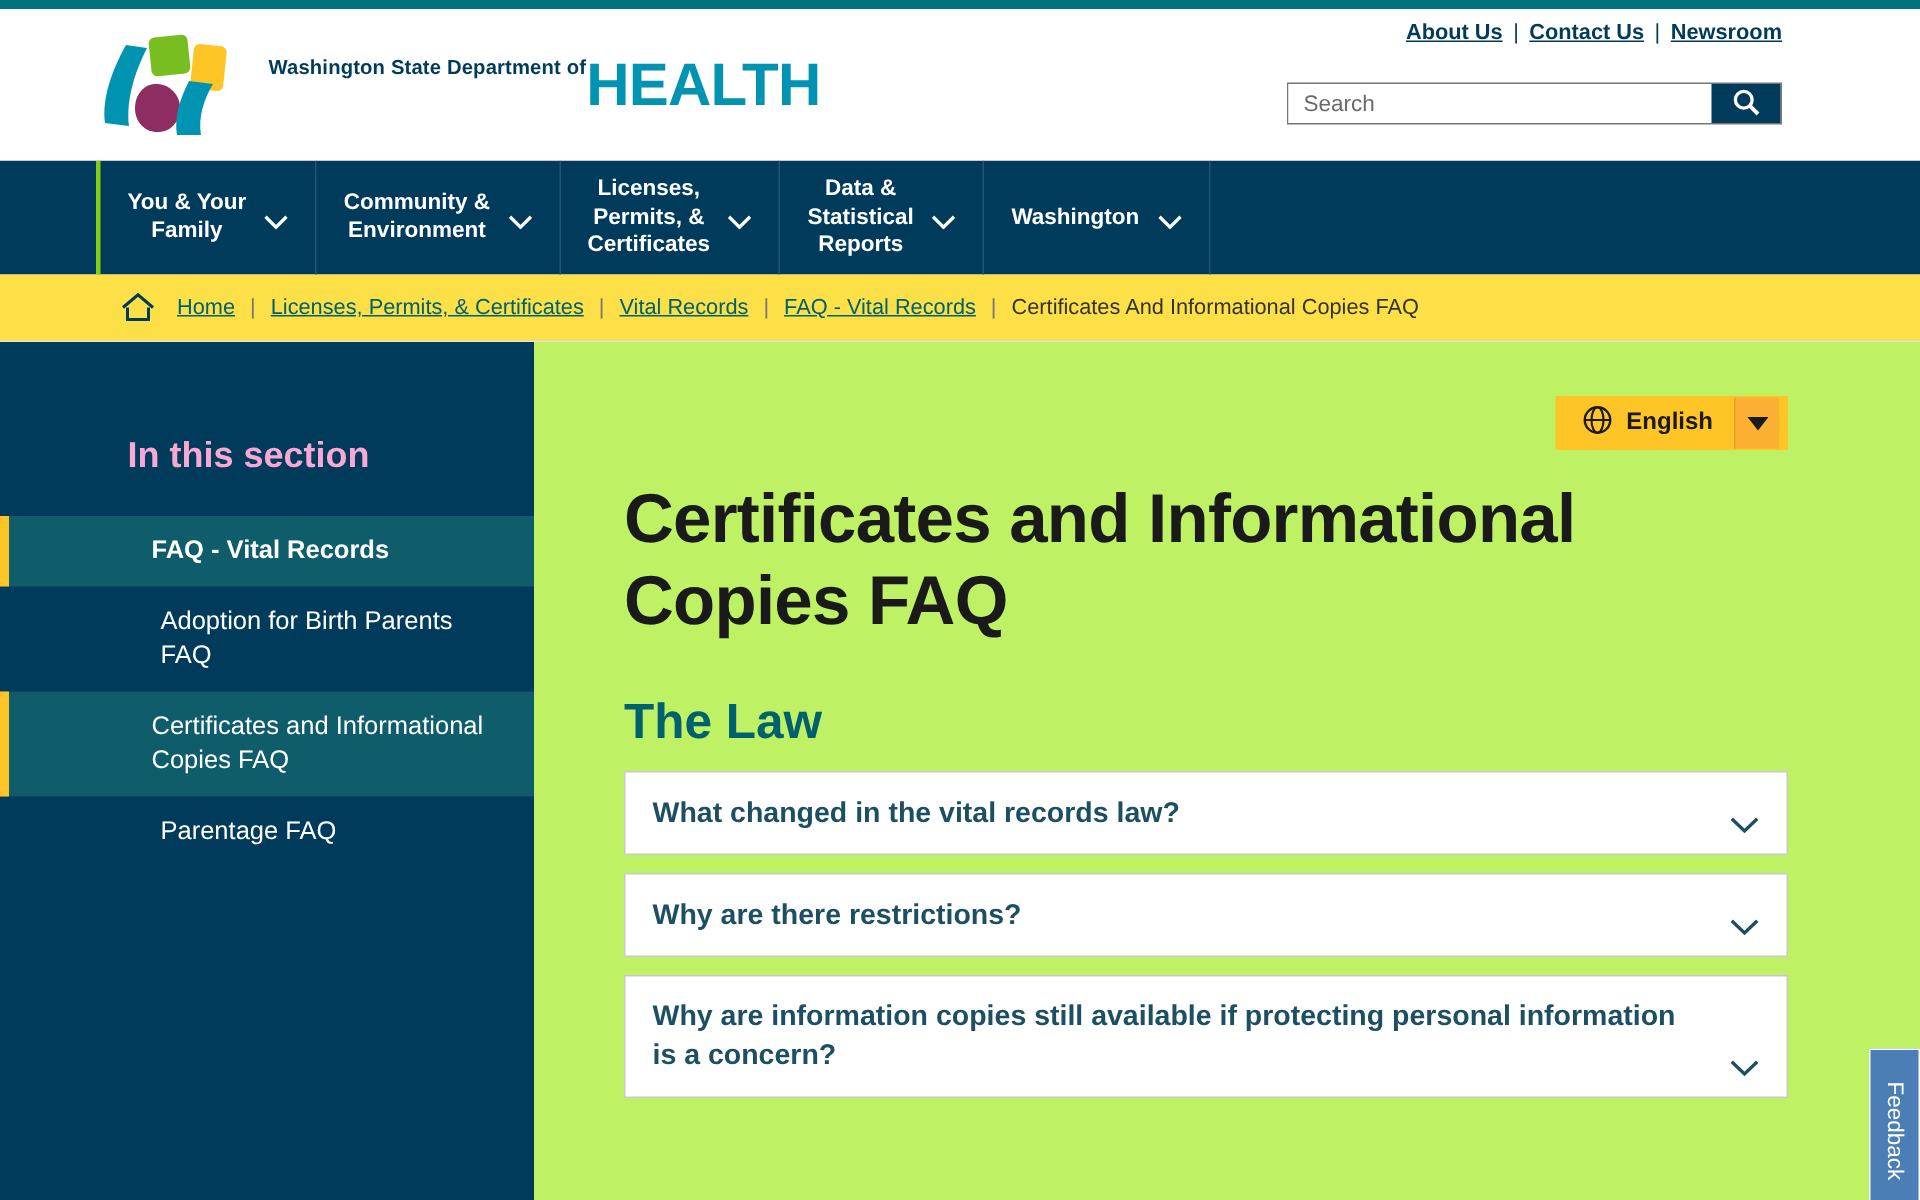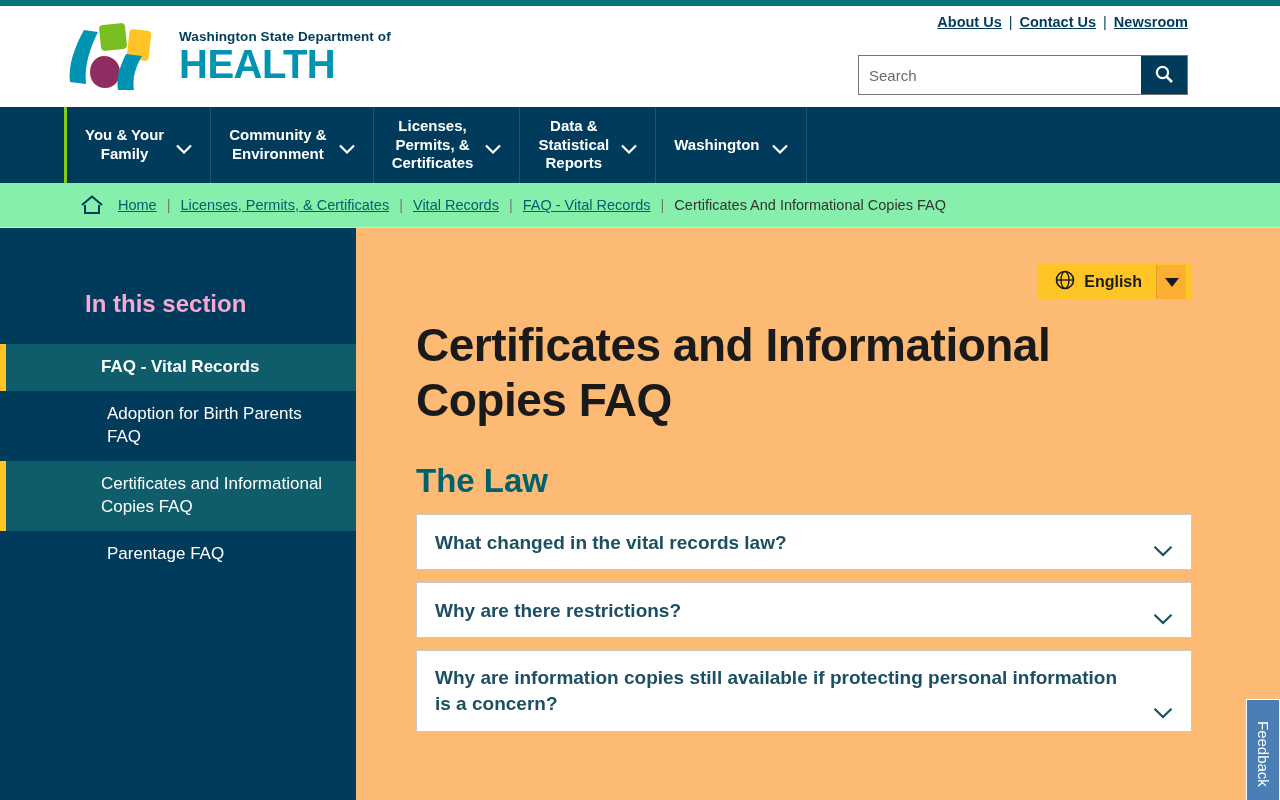--- a/index.html
+++ b/index.html
@@ -30,21 +30,21 @@
     margin-left: 64px;
     gap: 10px;
   }
   .logo-mark {
     position: relative;
     width: 105px;
     height: 70px;
   }
   .logo-text {
     display: flex;
-    flex-direction: column;
+    flex-direction: row;
     justify-content: center;
   }
   .logo-small {
     font-size: 13.5px;
     font-weight: bold;
     color: #003b5c;
     letter-spacing: 0.1px;
     line-height: 1.1;
     margin-bottom: 1px;
   }
@@ -74,21 +74,21 @@
   }
   .utility-sep {
     margin: 0 7px;
     text-decoration: none;
     color: #003b5c;
     font-weight: normal;
   }
   .search-row {
     display: flex;
     width: 330px;
-    height: 40px;
+    height: 28px;
     border: 1px solid #767676;
     margin-top: 25px;
   }
   .search-input {
     flex: 1;
     border: none;
     outline: none;
     padding: 0 10px;
     font-size: 15px;
     color: #333;
@@ -128,21 +128,21 @@
   }
   .nav-item:first-child { border-left: 3px solid #84cc16; }
   .nav-label { white-space: pre-line; }
   .chev {
     width: 16px; height: 10px;
     flex: none;
   }
   
   .breadcrumb {
     height: 45px;
-    background: #86efac;
+    background: #fde047;
     border-bottom: 1px solid #e0e0e0;
     display: flex;
     align-items: center;
     padding-left: 80px;
     font-size: 14.5px;
     color: #333333;
     gap: 6px;
   }
   .breadcrumb a {
     color: #00616e;
@@ -183,21 +183,21 @@
     font-weight: bold;
     padding-left: 95px;
   }
   .side-item.current {
     background: #0f5c6b;
     border-left: 6px solid #ffc527;
     padding-left: 95px;
   }
   .main {
     flex: 1;
-    background: #fdba74;
+    background: #bef264;
     padding: 0 88px 0 60px;
     position: relative;
   }
   .lang-wrap {
     display: flex;
     justify-content: flex-end;
     padding-top: 36px;
   }
   .lang-btn {
     display: flex;

